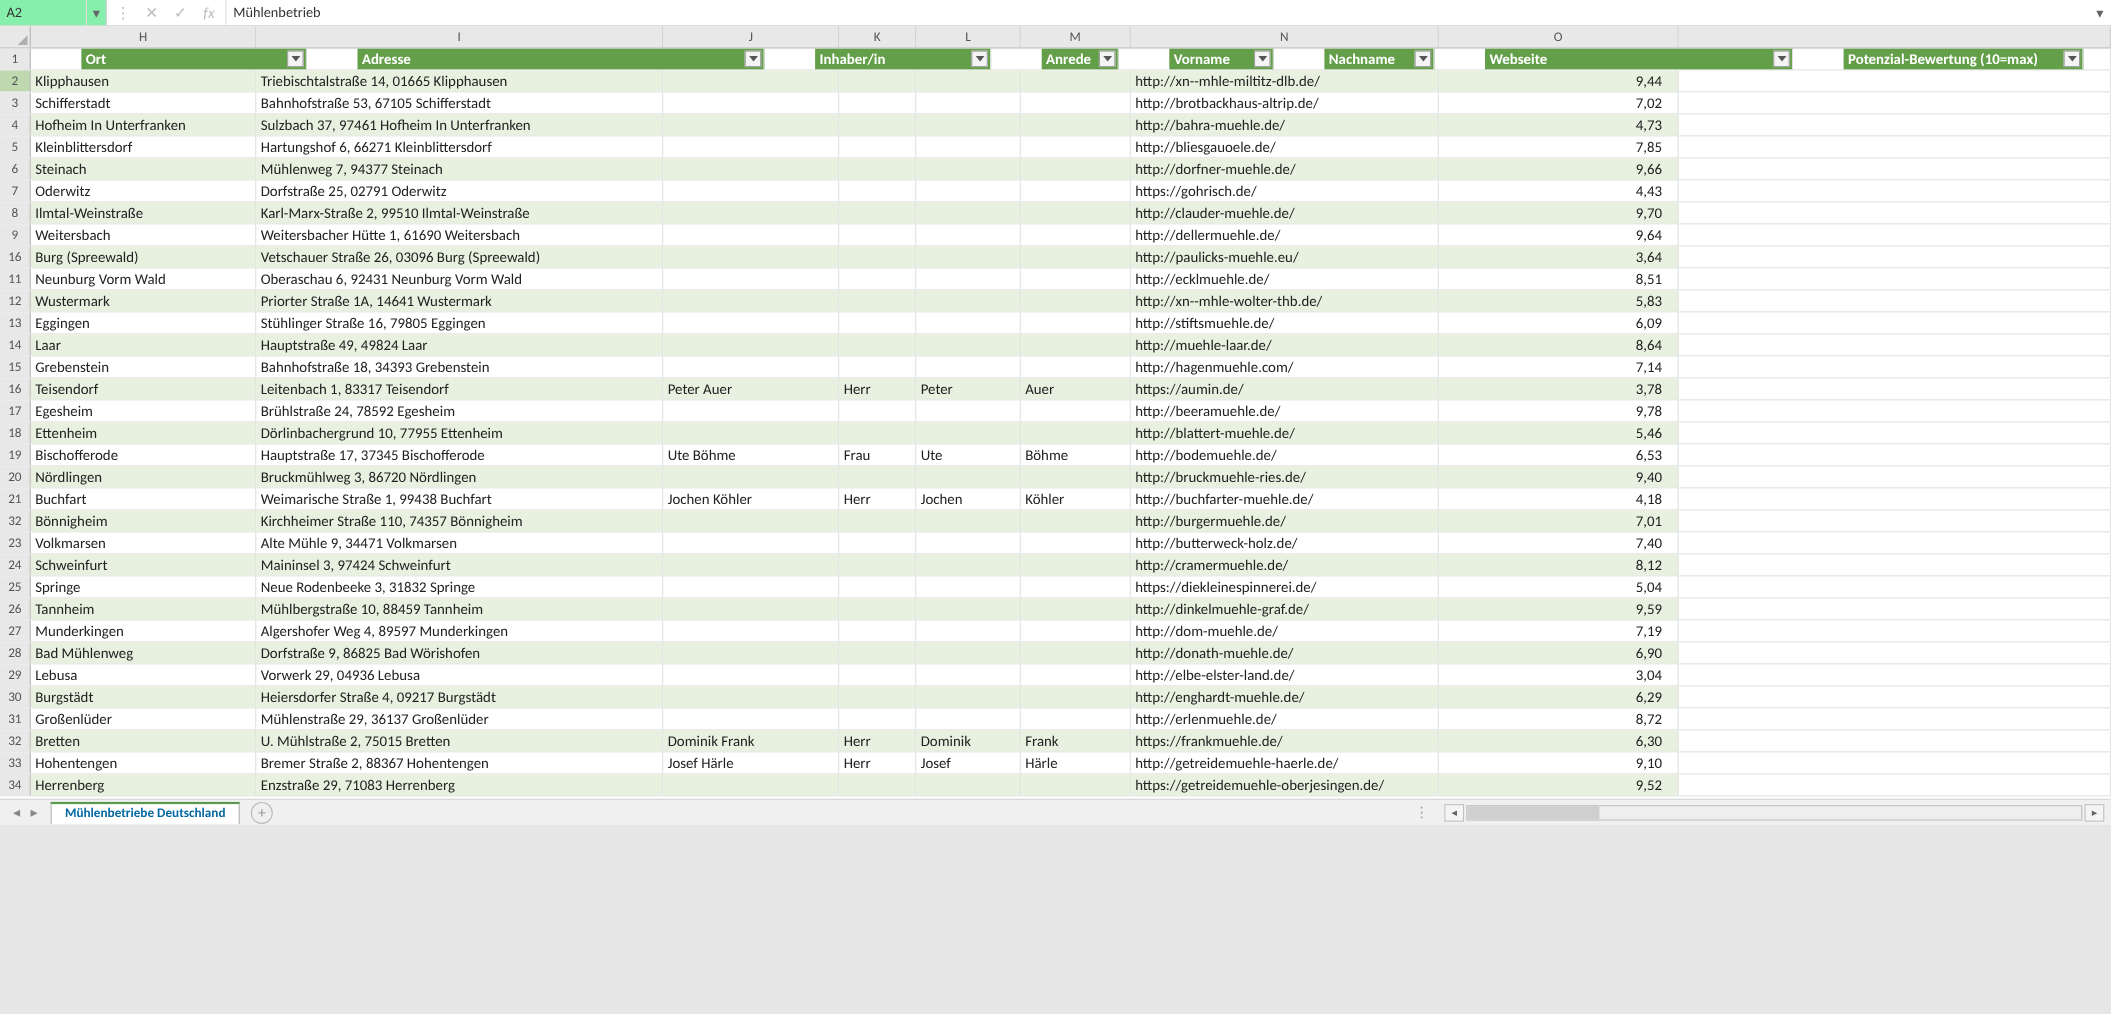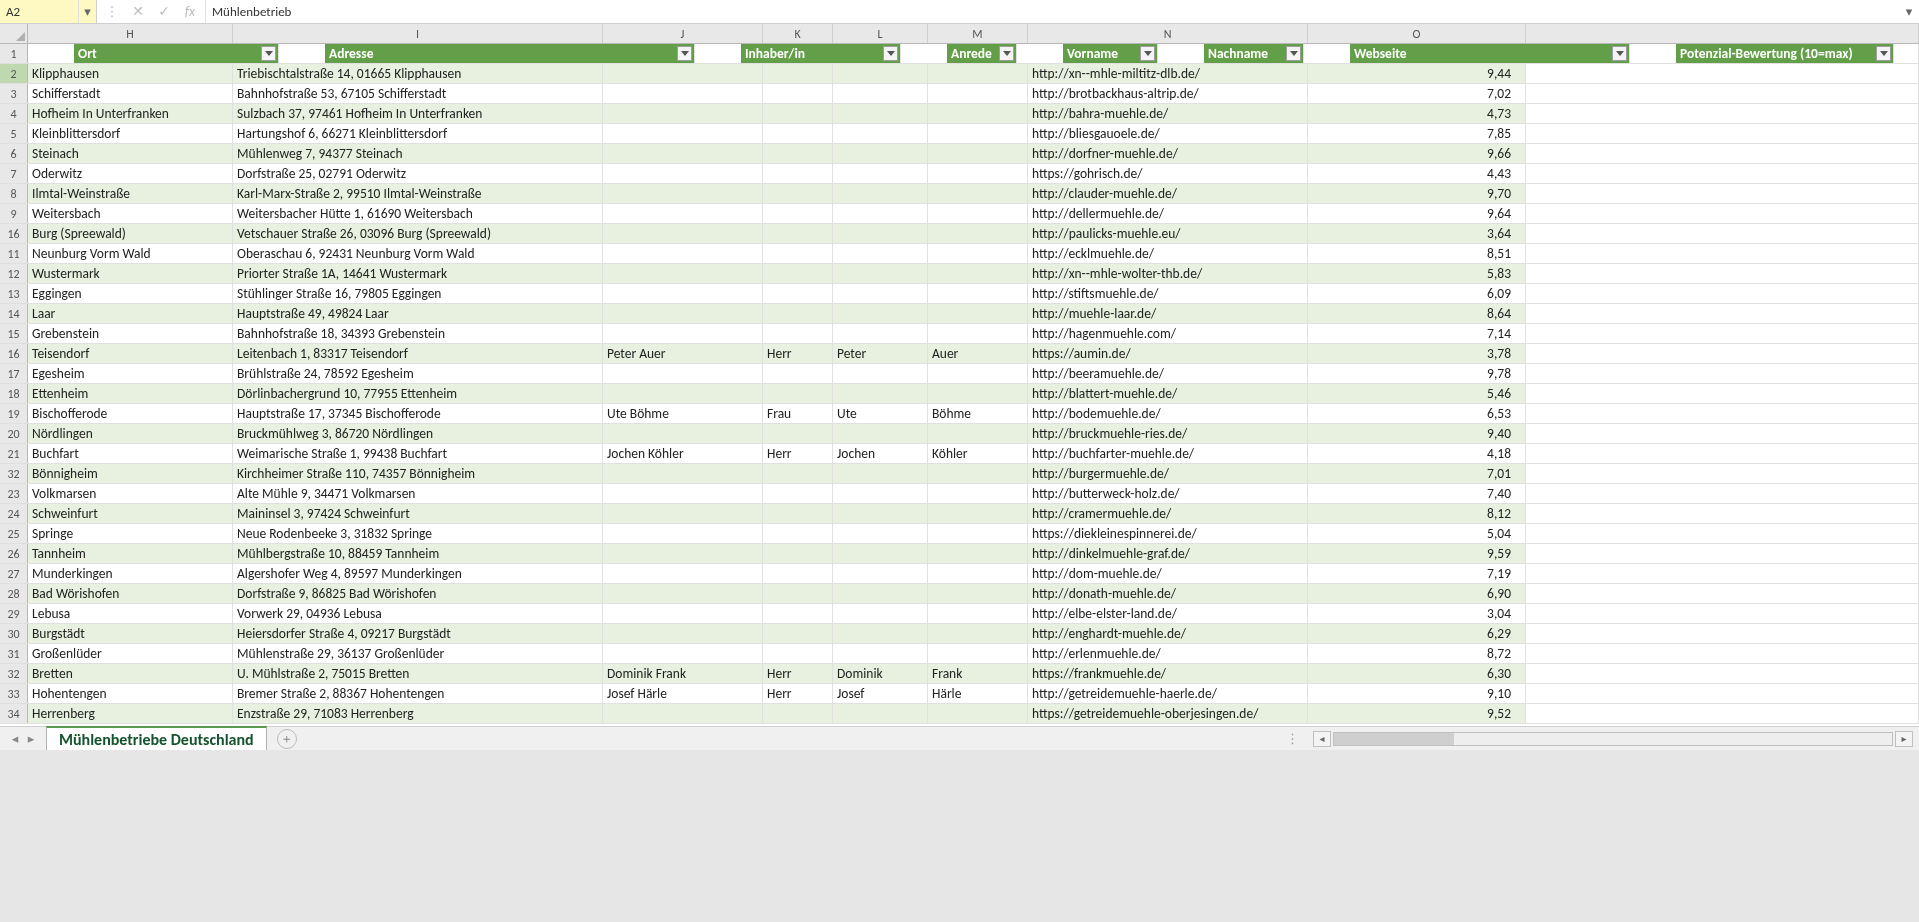--- a/index.html
+++ b/index.html
@@ -1,19 +1,19 @@
 <!DOCTYPE html>
 <html><head>
 <meta charset="utf-8">
 <style>
   * { box-sizing: border-box; margin: 0; padding: 0; font-family: "Segoe UI", Calibri, Arial, sans-serif; }
   body { background: #e6e6e6; overflow: hidden; font-size: 13px; color: #333; }
   
   .formula-bar { display: flex; align-items: center; height: 24px; background: #fff; border-bottom: 1px solid #cfcfcf; }
-  .name-box-wrap { display: flex; align-items: center; background: #fef9c3; border-right: 1px solid #cfcfcf; height: 100%; }
+  .name-box-wrap { display: flex; align-items: center; background: #86efac; border-right: 1px solid #cfcfcf; height: 100%; }
   .name-box { width: 78px; padding: 0 6px; height: 100%; display: flex; align-items: center; font-size: 13px; }
   .name-box-dd { width: 18px; display: flex; align-items: center; justify-content: center; height: 100%; color: #666; border-left: 1px solid #e0e0e0; }
   .fbar-buttons { display: flex; align-items: center; height: 100%; gap: 0; padding: 0 2px; border-right: 1px solid #e0e0e0; }
   .fbar-buttons span { width: 26px; text-align: center; color: #bdbdbd; font-size: 14px; }
   .fx-label { color: #888; font-style: italic; width: 24px; text-align: center; }
   .formula-input { flex: 1; padding: 0 6px; height: 100%; display: flex; align-items: center; }
   .fbar-expand { width: 20px; text-align: center; color: #666; }
   
   .sheet-area { position: relative; background: #fff; }
   .colhead-row { display: flex; background: #e8e8e8; border-bottom: 1px solid #b7b7b7; height: 20px; }
@@ -35,21 +35,21 @@
   
   .hdr .cell.data { background: #629f48; color: #fff; font-weight: 600; position: relative; margin-left: 46px; }
   .filter-btn { position: absolute; right: 2px; top: 2px; width: 15px; height: 15px; background: #f4f4f4; border: 1px solid #9e9e9e; display:flex; align-items:center; justify-content:center; }
   .filter-btn::after { content:''; width:0; height:0; border-left:4px solid transparent; border-right:4px solid transparent; border-top:5px solid #555; }
   .rest-cell { flex: 1 1 auto; }
   
   
   .tabs-bar { display: flex; align-items: center; height: 24px; background: #f0f0f0; border-top: 1px solid #cfcfcf; }
   .tab-nav { display:flex; gap:2px; padding:0 8px; color:#888; }
   .tab-nav span { width:14px; text-align:center; }
-  .sheet-tab { background:#fff; border:1px solid #b0b0b0; border-bottom:none; padding:2px 12px; font-weight:700; color:#14532d; font-size:16px; border-top:2px solid #5a9a4d; }
+  .sheet-tab { background:#fff; border:1px solid #b0b0b0; border-bottom:none; padding:2px 12px; font-weight:700; color:#0369a1; font-size:12px; border-top:2px solid #5a9a4d; }
   .add-sheet { width:20px; height:20px; border:1px solid #bbb; border-radius:50%; display:flex; align-items:center; justify-content:center; margin-left:10px; color:#888; font-size:13px; }
   .tabs-spacer { flex:1; }
   .hscroll { display:flex; align-items:center; gap:2px; padding:0 6px; }
   .hscroll .track { width:560px; height:14px; background:#eee; border:1px solid #c0c0c0; position:relative; }
   .hscroll .thumb { position:absolute; left:0; top:0; bottom:0; width:120px; background:#cfcfcf; }
   .scroll-btn { width:18px; height:16px; background:#f4f4f4; border:1px solid #c0c0c0; display:flex; align-items:center; justify-content:center; color:#666; font-size:10px; }
   .divider-dots { color:#999; letter-spacing:2px; padding:0 6px; }
 </style>
 </head>
 <body>
@@ -396,21 +396,21 @@
         <div class="cell data c-J"></div>
         <div class="cell data c-K"></div>
         <div class="cell data c-L"></div>
         <div class="cell data c-M"></div>
         <div class="cell data c-N">http://dom-muehle.de/</div>
         <div class="cell data c-O num">7,19</div>
         <div class="cell rest-cell"></div>
       </div>
       <div class="row even">
         <div class="rownum">28</div>
-        <div class="cell data c-H">Bad Wörishofen</div>
+        <div class="cell data c-H">Bad Mühlenweg</div>
         <div class="cell data c-I">Dorfstraße 9, 86825 Bad Wörishofen</div>
         <div class="cell data c-J"></div>
         <div class="cell data c-K"></div>
         <div class="cell data c-L"></div>
         <div class="cell data c-M"></div>
         <div class="cell data c-N">http://donath-muehle.de/</div>
         <div class="cell data c-O num">6,90</div>
         <div class="cell rest-cell"></div>
       </div>
       <div class="row">

